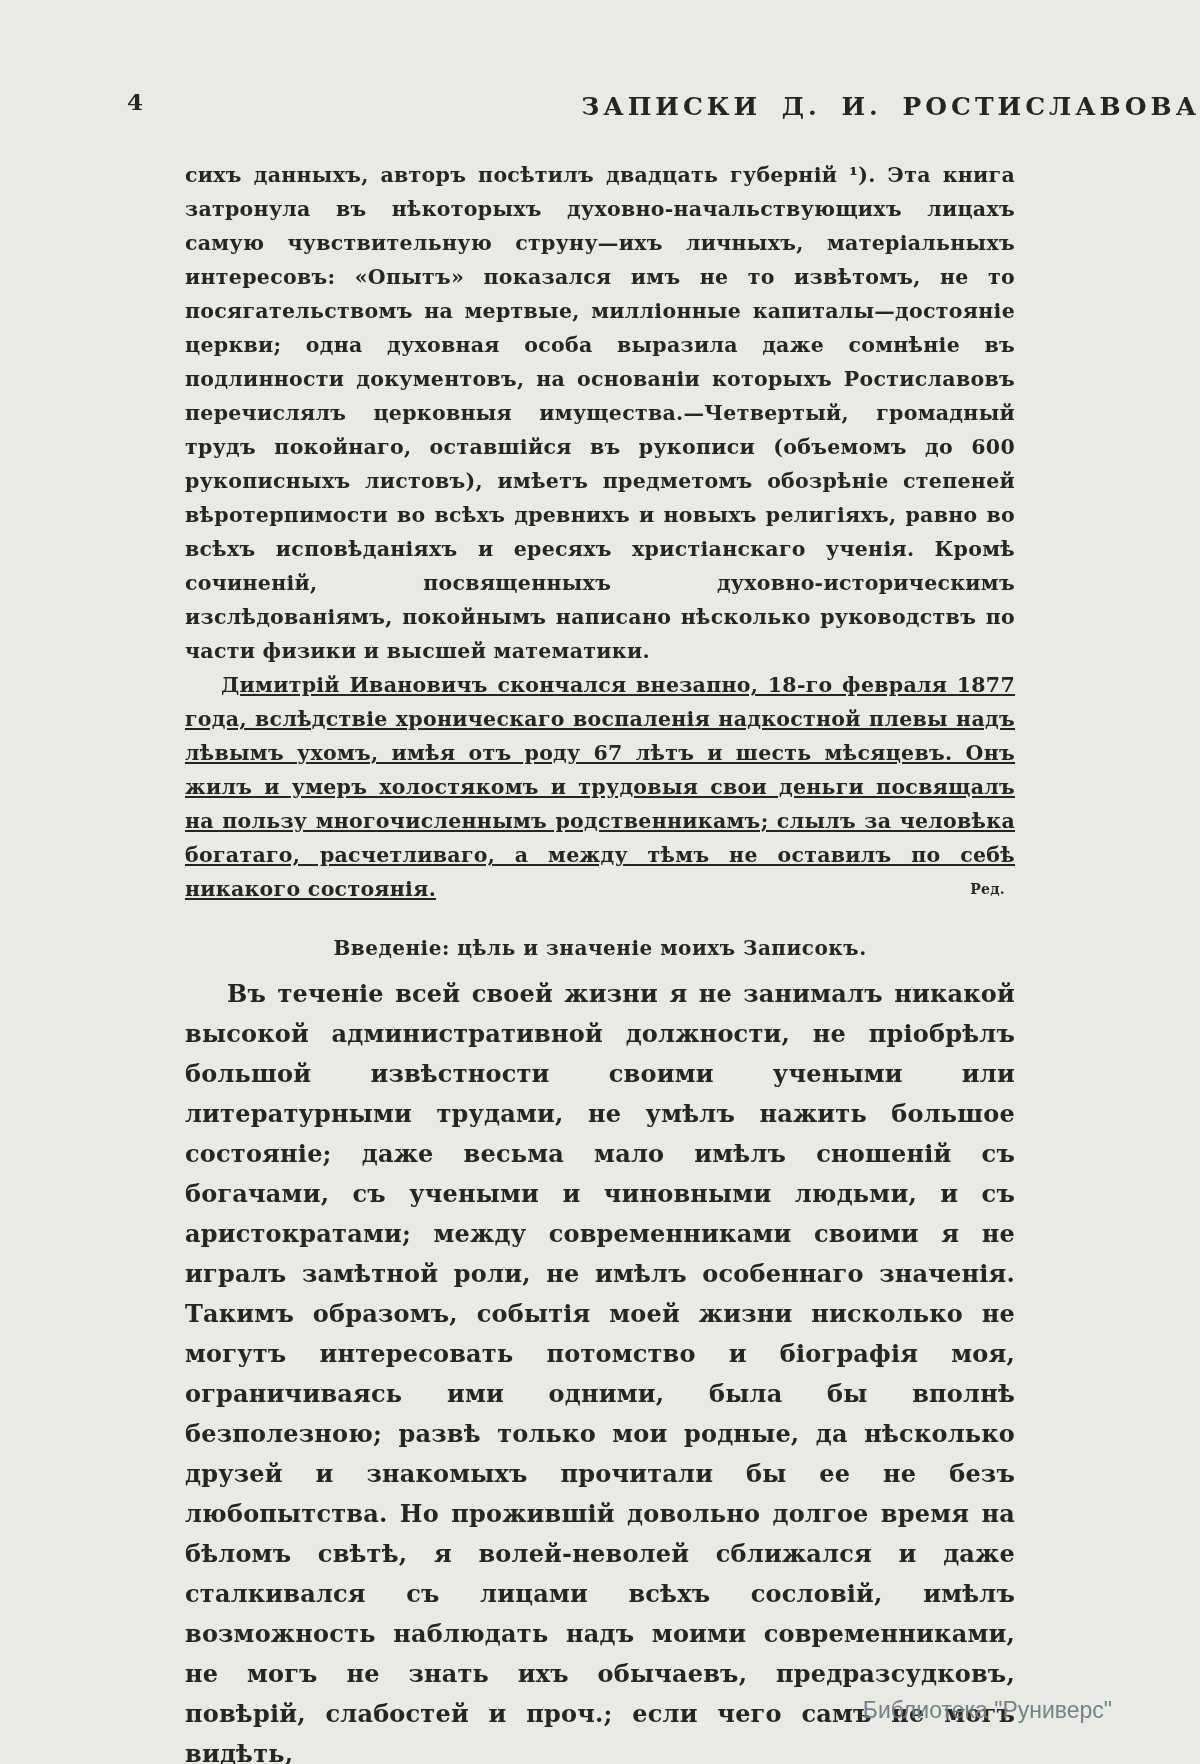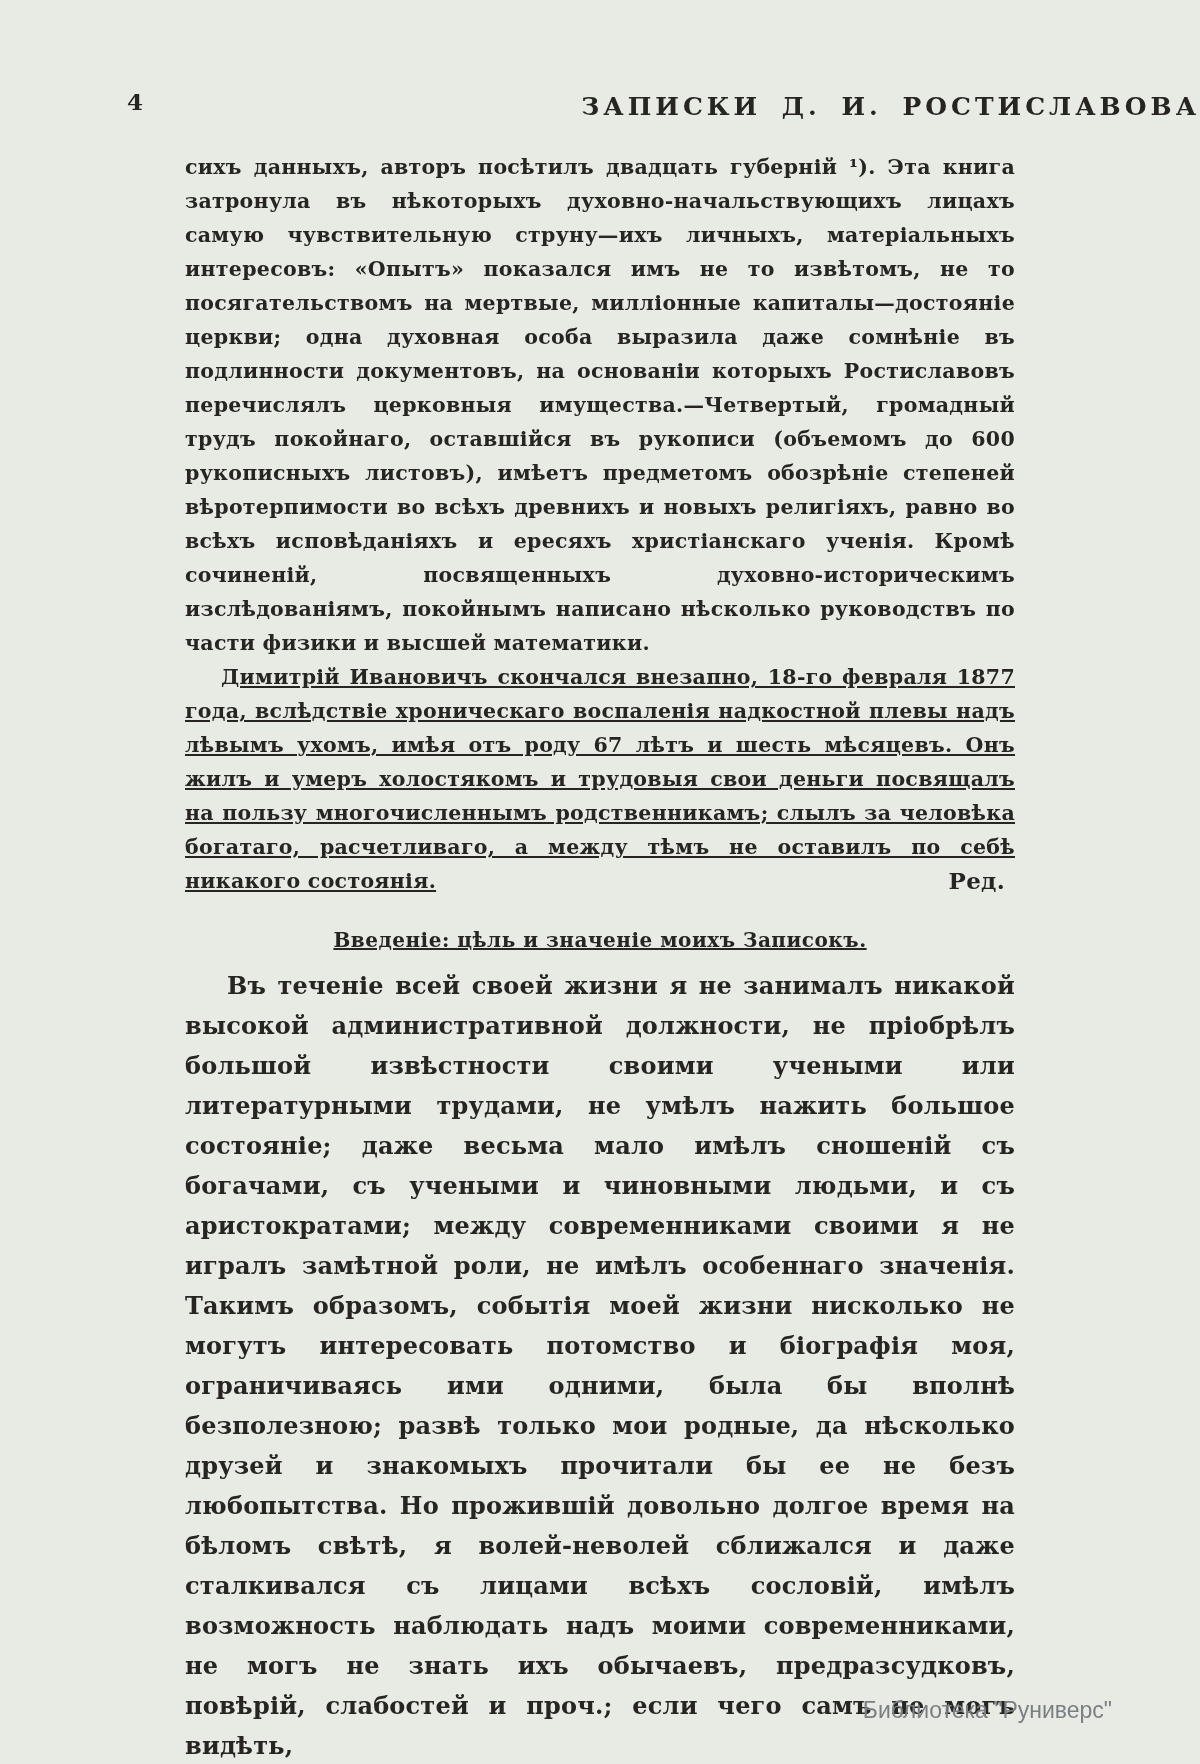--- a/index.html
+++ b/index.html
@@ -35,49 +35,48 @@
     font-size: 25px;
     font-weight: bold;
     letter-spacing: 4px;
     word-spacing: 8px;
   }
   .text-block {
     width: 830px;
     margin: 0 auto;
   }
   .small-text {
-    margin-top: 22px;
+    margin-top: 30px;
     font-size: 20.5px;
     line-height: 34px;
     font-weight: bold;
     letter-spacing: 0.3px;
     text-align: justify;
   }
   .small-text p {
     margin: 0;
   }
   .indent { text-indent: 36px; text-decoration: underline; }
   .no-indent { text-indent: 0; }
   .signature {
     text-align: right;
     padding-right: 10px;
     font-weight: bold;
   }
   .sig-small {
     margin-top: -34px;
-    font-size: 23px;
+    font-size: 14px;
     line-height: 34px;
   }
   .section-heading {
     margin: 30px auto 14px auto;
     text-align: center;
     font-size: 20px;
     font-weight: bold;
     letter-spacing: 0.5px;
-    text-decoration: underline;
   }
   .intro-text {
     font-size: 24px;
     line-height: 40px;
     font-weight: bold;
     letter-spacing: 0.2px;
     text-align: justify;
   }
   .intro-text p {
     margin: 0;

